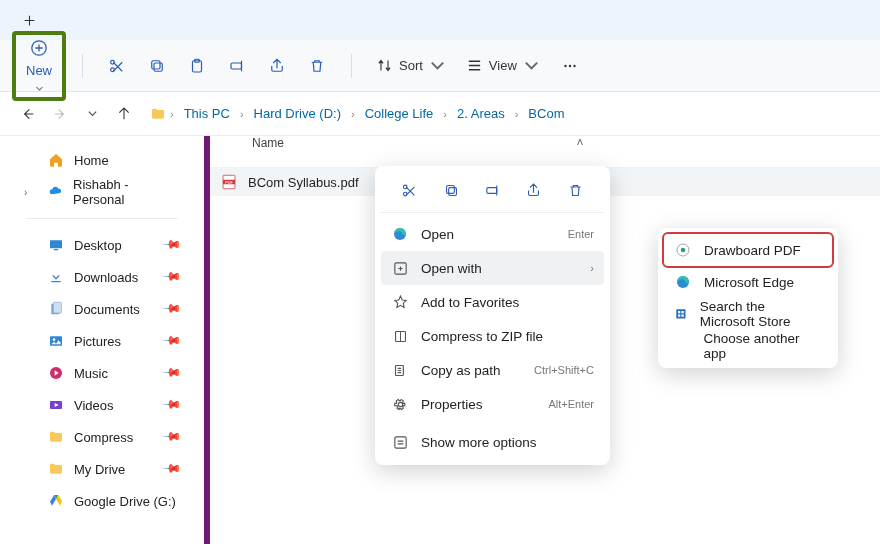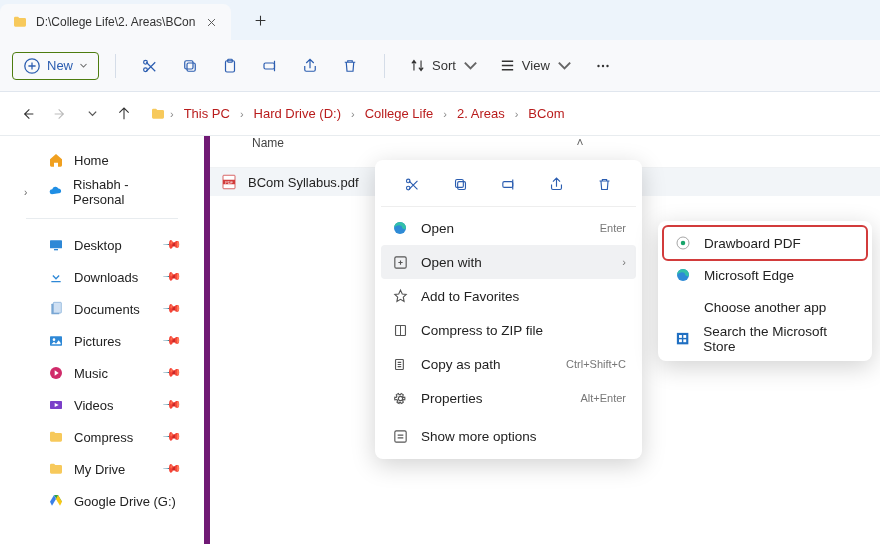--- a/index.html
+++ b/index.html
@@ -9,34 +9,34 @@
   
   .tabbar { display: flex; align-items: center; height: 40px; background: #edf4fb; }
   .tab { display: flex; align-items: center; gap: 8px; background: #f8f9fb; border-radius: 8px 8px 0 0; height: 36px; margin-top: 4px; padding: 0 12px; min-width: 230px; }
   .tab .folder-svg { width:16px; height:16px; }
   .tab-title { flex: 1; font-size: 12px; color:#333; white-space:nowrap; overflow:hidden; text-overflow:ellipsis;}
   .tab-close { width:16px; height:16px; display:flex; align-items:center; justify-content:center; color:#555; }
   .newtab-btn { width:34px; height:34px; display:flex; align-items:center; justify-content:center; color:#333; margin-left:12px;}
 
   
   .toolbar { display:flex; align-items:center; height:52px; background:#f8f9fb; padding:0 12px; gap:4px; border-bottom:1px solid #e0e6ee; }
-  .tb-new { display:flex; align-items:center; gap:6px; padding:4px 10px; border:1px solid #4d7c0f; border-radius:4px; background:#fff0; color:#2b5db0; }
+  .tb-new { display:flex; align-items:center; gap:6px; padding:4px 10px; border:4px solid #4d7c0f; border-radius:4px; background:#fff0; color:#2b5db0;flex-direction:column; }
   .tb-new .plus-circ { width:18px; height:18px; }
   .tb-sep { width:1px; height:24px; background:#d5dde8; margin:0 12px; }
   .tb-ic { width:36px; height:36px; display:flex; align-items:center; justify-content:center; color:#2b5db0; border-radius:4px; }
   .tb-ic svg { width:18px; height:18px; }
   .tb-combo { display:flex; align-items:center; gap:6px; padding:4px 8px; color:#333; border-radius:4px;}
   .tb-combo svg { width:17px; height:17px; color:#333; }
 
   
   .navrow { display:flex; align-items:center; height:44px; padding:0 14px; gap:4px; border-bottom:1px solid #e8ecef; }
   .nav-btn { width:28px; height:28px; display:flex; align-items:center; justify-content:center; color:#333; }
   .nav-btn.dis { color:#aaa; }
   .crumbs { display:flex; align-items:center; gap:2px; margin-left:8px;}
-  .crumb { padding:2px 6px; font-size:13px; color:#b91c1c; }
+  .crumb { padding:2px 6px; font-size:13px; color:#0369a1; }
   .crumb-sep { color:#888; font-size:11px; padding:0 2px; }
 
   
   .body { display:flex; height: calc(544px - 40px - 52px - 44px); }
   .sidebar { width:210px; border-right:6px solid #701a75; padding:8px 12px; overflow:hidden;}
   .nav-item { display:flex; align-items:center; gap:10px; height:32px; padding:0 12px; font-size:13px; color:#222; }
   .nav-item .pin { margin-left:auto; font-size:12px; color:#888; transform:rotate(45deg);}
   .nav-item .caret { width:14px; color:#666; font-size:10px; }
   .nav-div { height:1px; background:#e8ecef; margin:10px 14px; }
   .ic16 { width:16px; height:16px; display:flex; align-items:center; justify-content:center; }
@@ -44,54 +44,41 @@
   .main { flex:1; position:relative; }
   .col-hdr { display:flex; height:32px; font-size:12px; color:#444; border-bottom:1px solid #f0f2f4; }
   .col-hdr .name { padding-left:42px; flex:1;}
   .col-hdr .sort { width:40px; text-align:center; color:#666; }
   .filelist { }
   .file-row { display:flex; align-items:center; height:28px; padding-left:10px; background:#f2f5f8; }
   .file-row .ficon { width:18px; height:18px; margin-right:10px; }
   .file-row .fname { font-size:13px; color:#222; }
 
   
-  .ctx { position:absolute; left:165px; top:24px; width:267px; background:#fff; border-radius:8px; box-shadow:0 6px 24px rgba(0,0,0,.18); padding:6px; }
+  .ctx { position:absolute; left:165px; top:30px; width:235px; background:#fff; border-radius:8px; box-shadow:0 6px 24px rgba(0,0,0,.18); padding:6px; }
   .ctx-toolbar { display:flex; justify-content:space-around; padding:4px 8px 8px; border-bottom:1px solid #eee; }
   .ctx-toolbar .ctx-ic { width:28px; height:28px; display:flex; align-items:center; justify-content:center; color:#2b5db0; }
   .ctx-row { display:flex; align-items:center; gap:12px; height:34px; padding:0 10px; border-radius:4px; font-size:13.5px; color:#222; }
   .ctx-row.hover { background:#f0f1f3; }
   .ctx-row .ctx-gly { width:18px; height:18px; display:flex; align-items:center; justify-content:center; color:#4a4a4a; }
   .ctx-row .hint { margin-left:auto; font-size:11px; color:#777; }
   .ctx-row .sub { margin-left:auto; color:#777; font-size:11px; }
   .ctx-gap { height:4px; }
 
-  .submenu { position:absolute; left:448px; top:85px; width:214px; background:#fff; border-radius:8px; box-shadow:0 6px 24px rgba(0,0,0,.18); padding:6px; }
+  .submenu { position:absolute; left:448px; top:92px; width:180px; background:#fff; border-radius:8px; box-shadow:0 6px 24px rgba(0,0,0,.18); padding:6px; }
   .sub-row { display:flex; align-items:center; gap:12px; height:32px; padding:0 10px; border-radius:4px; font-size:13.5px; color:#222; }
   .sub-row.hl { outline:2px solid #d23b3b; outline-offset:0; }
   .sub-row .sub-gly { width:18px; height:18px; display:flex; align-items:center; justify-content:center; }
 
   .edge-ic svg, .chrome-like svg { width:16px; height:16px; }
 </style>
 </head>
 <body>
 
 <div class="tabbar">
-  <div class="tab">
-    <span class="folder-svg">
-      <svg viewBox="0 0 24 24">
-          <path fill="#f7c95b" d="M3 6a2 2 0 0 1 2-2h4l2 2h8a2 2 0 0 1 2 2v9a2 2 0 0 1-2 2H5a2 2 0 0 1-2-2z"></path>
-        </svg>
-    </span>
-    <span class="tab-title">D:\College Life\2. Areas\BCon</span>
-    <span class="tab-close">
-      <svg viewBox="0 0 16 16" width="11" height="11">
-          <path stroke="#555" stroke-width="1.4" fill="none" d="M3 3l10 10M13 3L3 13"></path>
-        </svg>
-    </span>
-  </div>
   <div class="newtab-btn">
     <svg viewBox="0 0 16 16" width="13" height="13">
         <path stroke="#333" stroke-width="1.3" fill="none" d="M8 2v12M2 8h12"></path>
       </svg>
   </div>
 </div>
 
 <div class="toolbar">
   <div class="tb-new">
     <span class="plus-circ">
@@ -464,31 +451,31 @@
       <div class="sub-row">
         <span class="sub-gly edge-ic">
             <svg viewBox="0 0 24 24">
               <circle cx="12" cy="12" r="9" fill="#2e8bd6"></circle>
               <path fill="#33c0a9" d="M3 12a9 9 0 0 1 18 0c0 3-6 2-6-1 0-4-8-5-12 1z"></path>
             </svg>
           </span>
         <span>Microsoft Edge</span>
       </div>
       <div class="sub-row">
-        <span class="sub-gly"></span>
-        <span>Choose another app</span>
-      </div>
-      <div class="sub-row">
         <span class="sub-gly">
             <svg viewBox="0 0 24 24">
               <rect x="4" y="4" width="16" height="16" fill="#1f6fc2"></rect>
               <rect x="7" y="7" width="4" height="4" fill="#fff"></rect>
               <rect x="13" y="7" width="4" height="4" fill="#fff"></rect>
               <rect x="7" y="13" width="4" height="4" fill="#fff"></rect>
               <rect x="13" y="13" width="4" height="4" fill="#fff"></rect>
             </svg>
           </span>
         <span>Search the Microsoft Store</span>
       </div>
+      <div class="sub-row">
+        <span class="sub-gly"></span>
+        <span>Choose another app</span>
+      </div>
     </div>
 
   </div>
 </div>
 
 </body></html>

